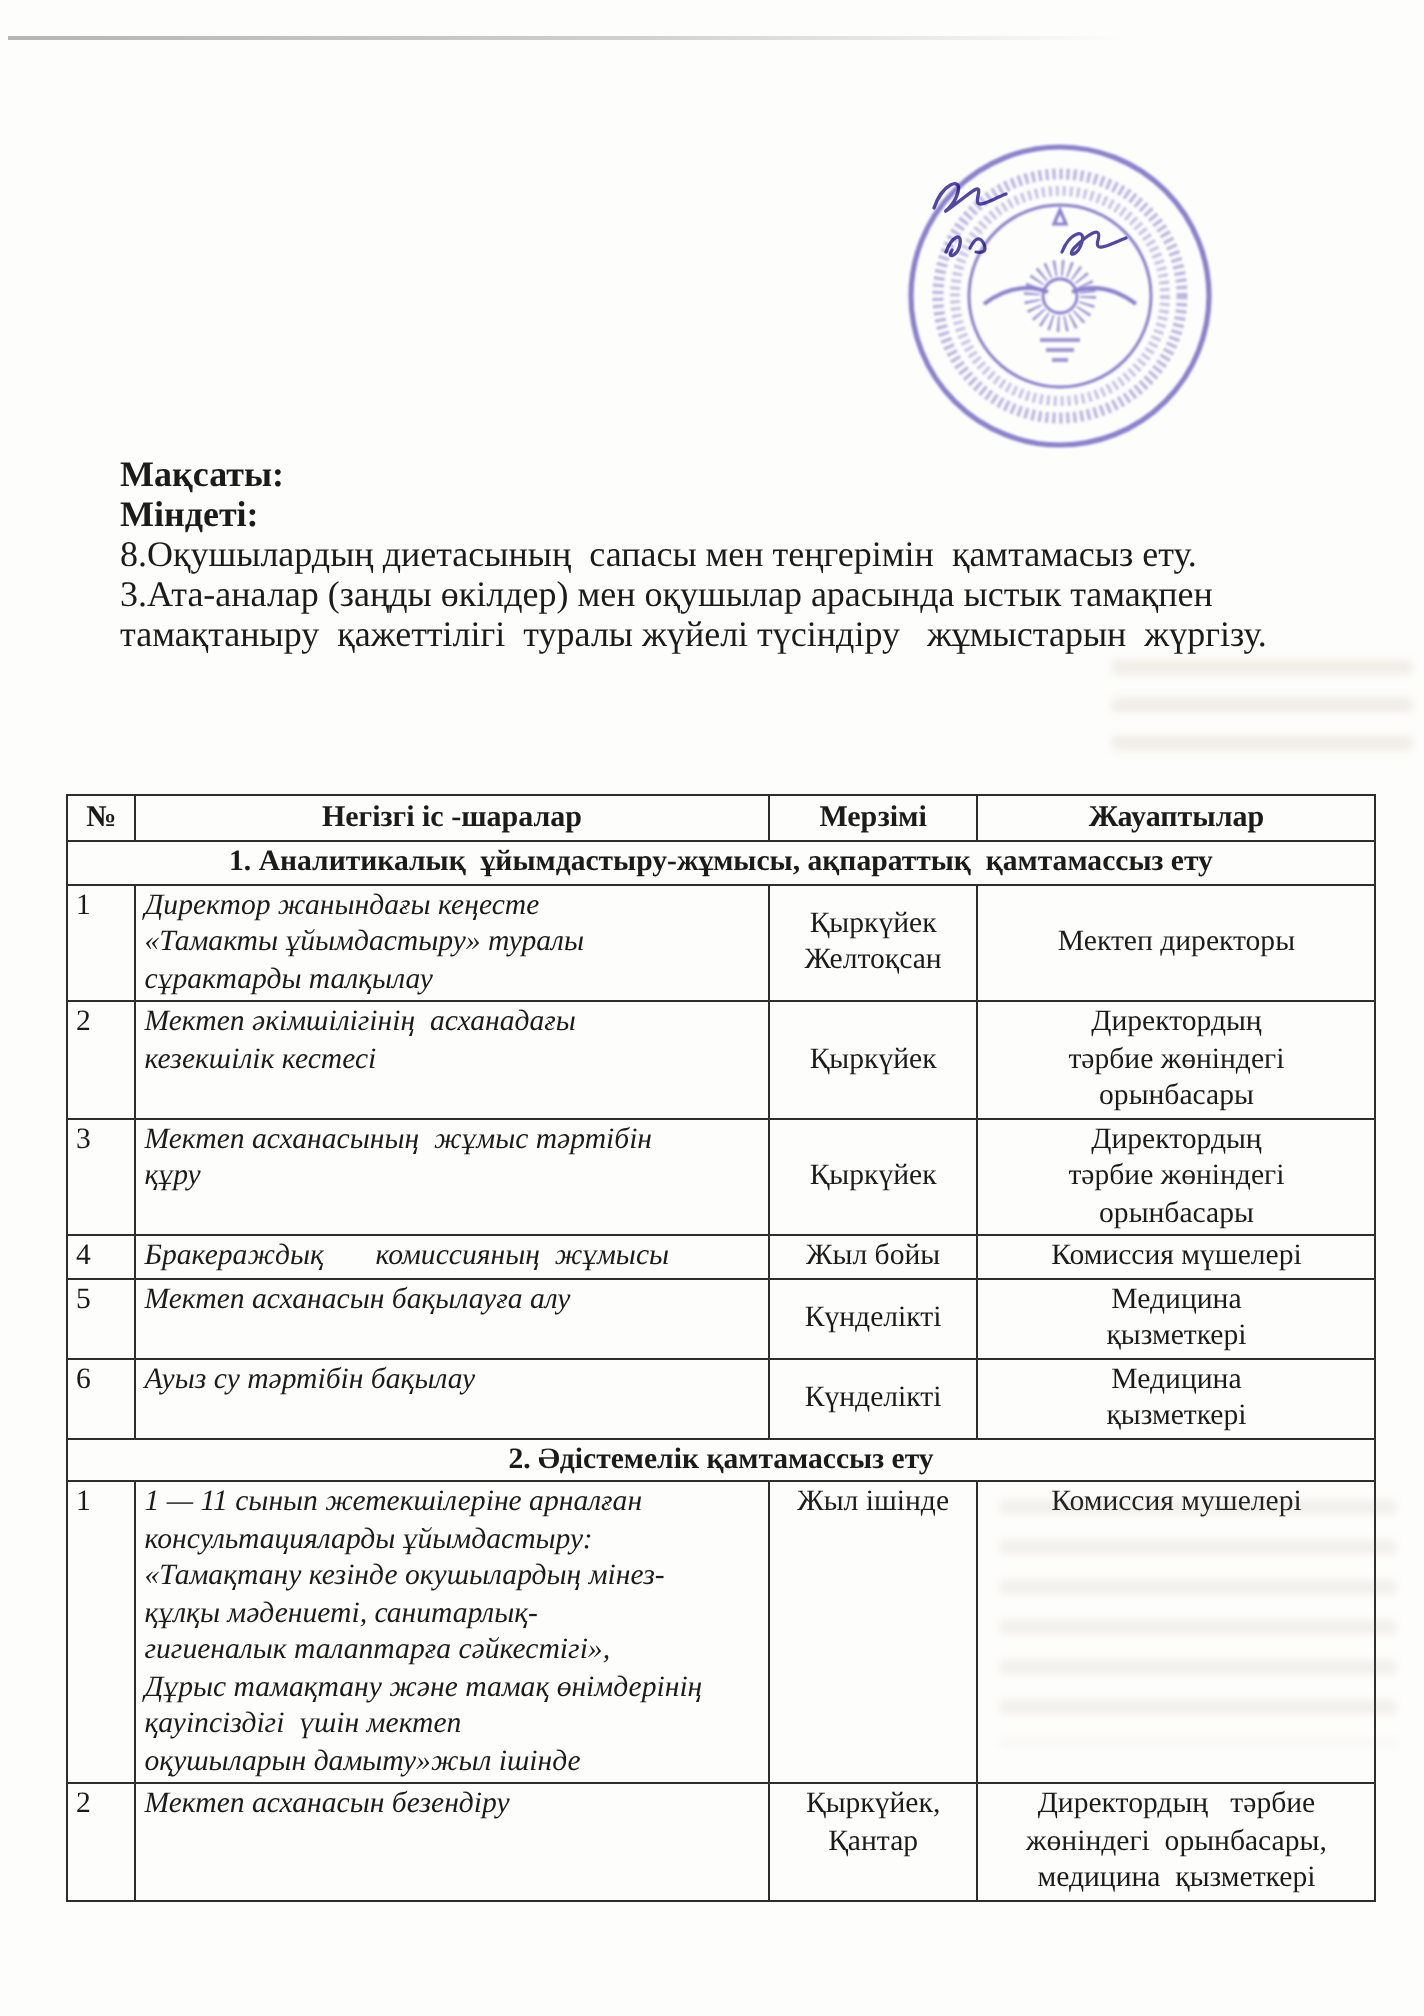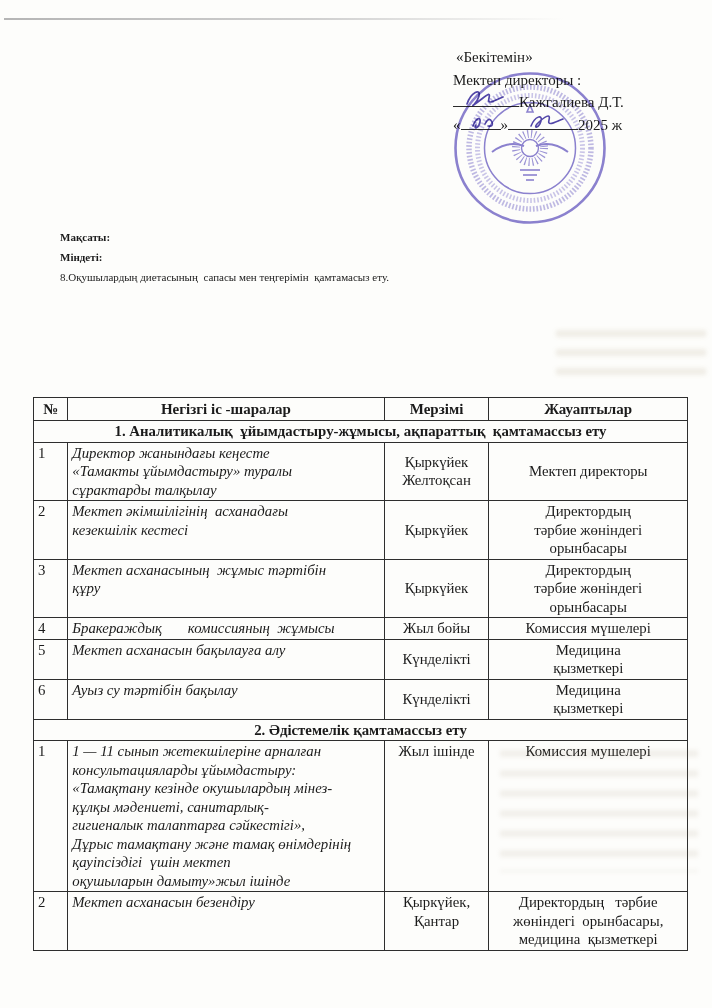--- a/index.html
+++ b/index.html
@@ -26,21 +26,21 @@
   .stamp *{stroke:#6b5ec5; fill:none;}
   .signature-ink{position:absolute; left:445px; top:80px; width:240px; height:62px;
     mix-blend-mode:multiply;}
   .signature-ink path{stroke:#5246ab; fill:none; stroke-linecap:round;}
 
   
   .doc-title{position:absolute; left:42px; top:162px; width:640px; text-align:center;
     font-weight:bold; font-size:15.5px; line-height:22px; white-space:pre-wrap;}
 
   
-  .bodytext{position:absolute; left:60px; top:227px; width:614px; font-size:11px; line-height:20px;}
+  .bodytext{position:absolute; left:60px; top:227px; width:614px; font-size:18px; line-height:20px;}
   .para-label{font-weight:bold;}
   .pre{white-space:pre-wrap;}
 
   
   table.plan{position:absolute; left:33px; top:397px; border-collapse:collapse;
     table-layout:fixed; width:655px; font-size:14.8px;}
   table.plan td, table.plan th{border:1.6px solid #2e2e2e; padding:1px 4px;
     line-height:18.5px; vertical-align:top; white-space:pre-wrap; overflow:hidden;}
   table.plan th{font-size:15px; font-weight:bold; text-align:center; vertical-align:middle; line-height:20px;}
   td.section-cell{font-weight:bold; text-align:center; line-height:19px; padding:1px 2px;}
@@ -57,26 +57,20 @@
   .g2{left:500px; top:750px; width:198px; height:122px;
     background:repeating-linear-gradient(180deg, rgba(150,135,105,.22) 0 7px, rgba(0,0,0,0) 7px 20px);}
 </style>
 </head>
 <body>
 
 <div class="page">
 
   <div class="scan-line"></div>
 
-  <div class="approval">
-    <div class="indent">«Бекітемін»</div>
-    <div>Мектеп директоры :</div>
-    <div><span class="blank name-blank"></span><span>Кажгалиева Д.Т.</span></div>
-    <div><span>«</span><span class="blank day-blank"></span><span>»</span><span class="blank month-blank"></span><span>2025  ж</span></div>
-  </div>
 
   <svg class="stamp" viewBox="-80 -80 160 160">
     <circle r="74.5" stroke-width="2.6"></circle>
     <circle r="45.5" stroke-width="1.5"></circle>
     <circle r="61" stroke-width="5.5" stroke-dasharray="1.7 1.8" opacity="0.55"></circle>
     <circle r="52.5" stroke-width="5" stroke-dasharray="1.6 1.9" opacity="0.45"></circle>
 
     <circle r="8.5" stroke-width="1.4"></circle>
     <circle r="14" stroke-width="8" stroke-dasharray="1.1 2.6" opacity="0.85"></circle>
     <path d="M-38,4 q16,-12 32,-6" stroke-width="2"></path>
@@ -90,20 +84,22 @@
     <path d="M28,46 C31,38 36,36 35,42 C34,48 28,50 31,45" stroke-width="1.7"></path>
     <path d="M40,44 q4,-8 7,-2 q2,5 -4,4" stroke-width="1.6"></path>
     <path d="M86,46 C90,36 98,34 96,41 C94,48 88,49 92,44 C100,36 106,33 104,40 C102,47 110,42 118,39" stroke-width="1.6"></path>
   </svg>
 
 
   <div class="bodytext">
     <div class="para-label">Мақсаты:</div>
     <div class="para-label">Міндеті:</div>
     <div class="pre">8.Оқушылардың диетасының  сапасы мен теңгерімін  қамтамасыз ету.</div>
+    <div class="pre">3.Ата-аналар (заңды өкілдер) мен оқушылар арасында ыстык тамақпен
+тамақтаныру  қажеттілігі  туралы жүйелі түсіндіру   жұмыстарын  жүргізу.</div>
   </div>
 
   <table class="plan">
       <colgroup>
         <col style="width: 34px;">
         <col style="width: 314px;">
         <col style="width: 104px;">
         <col style="width: 197px;">
       </colgroup>
       <thead>

